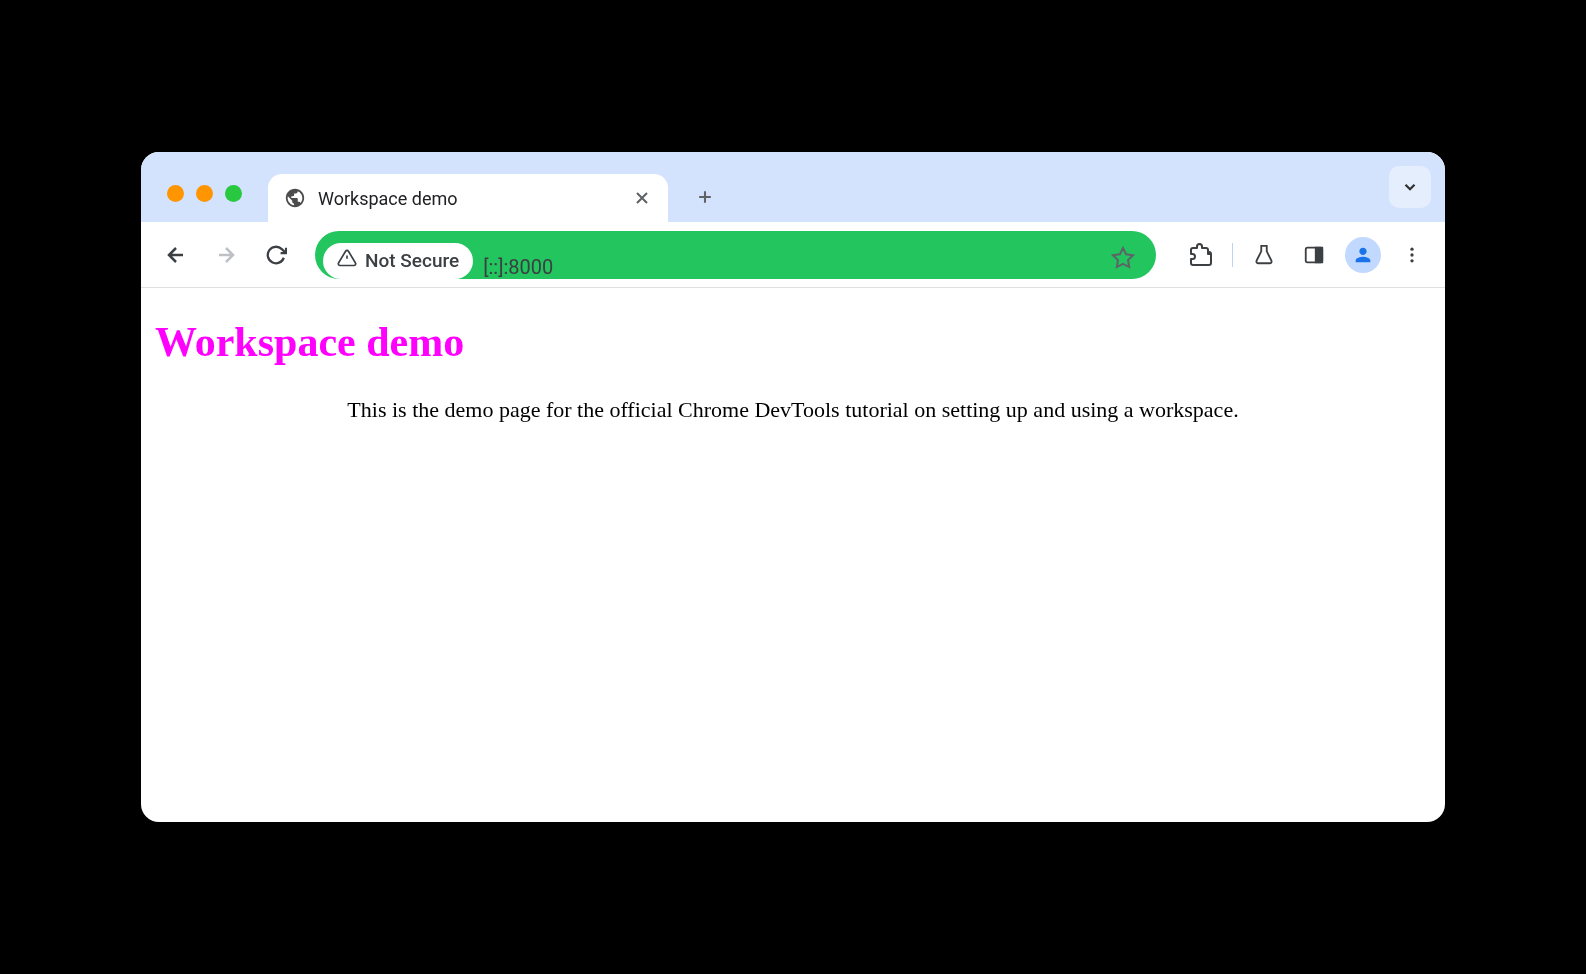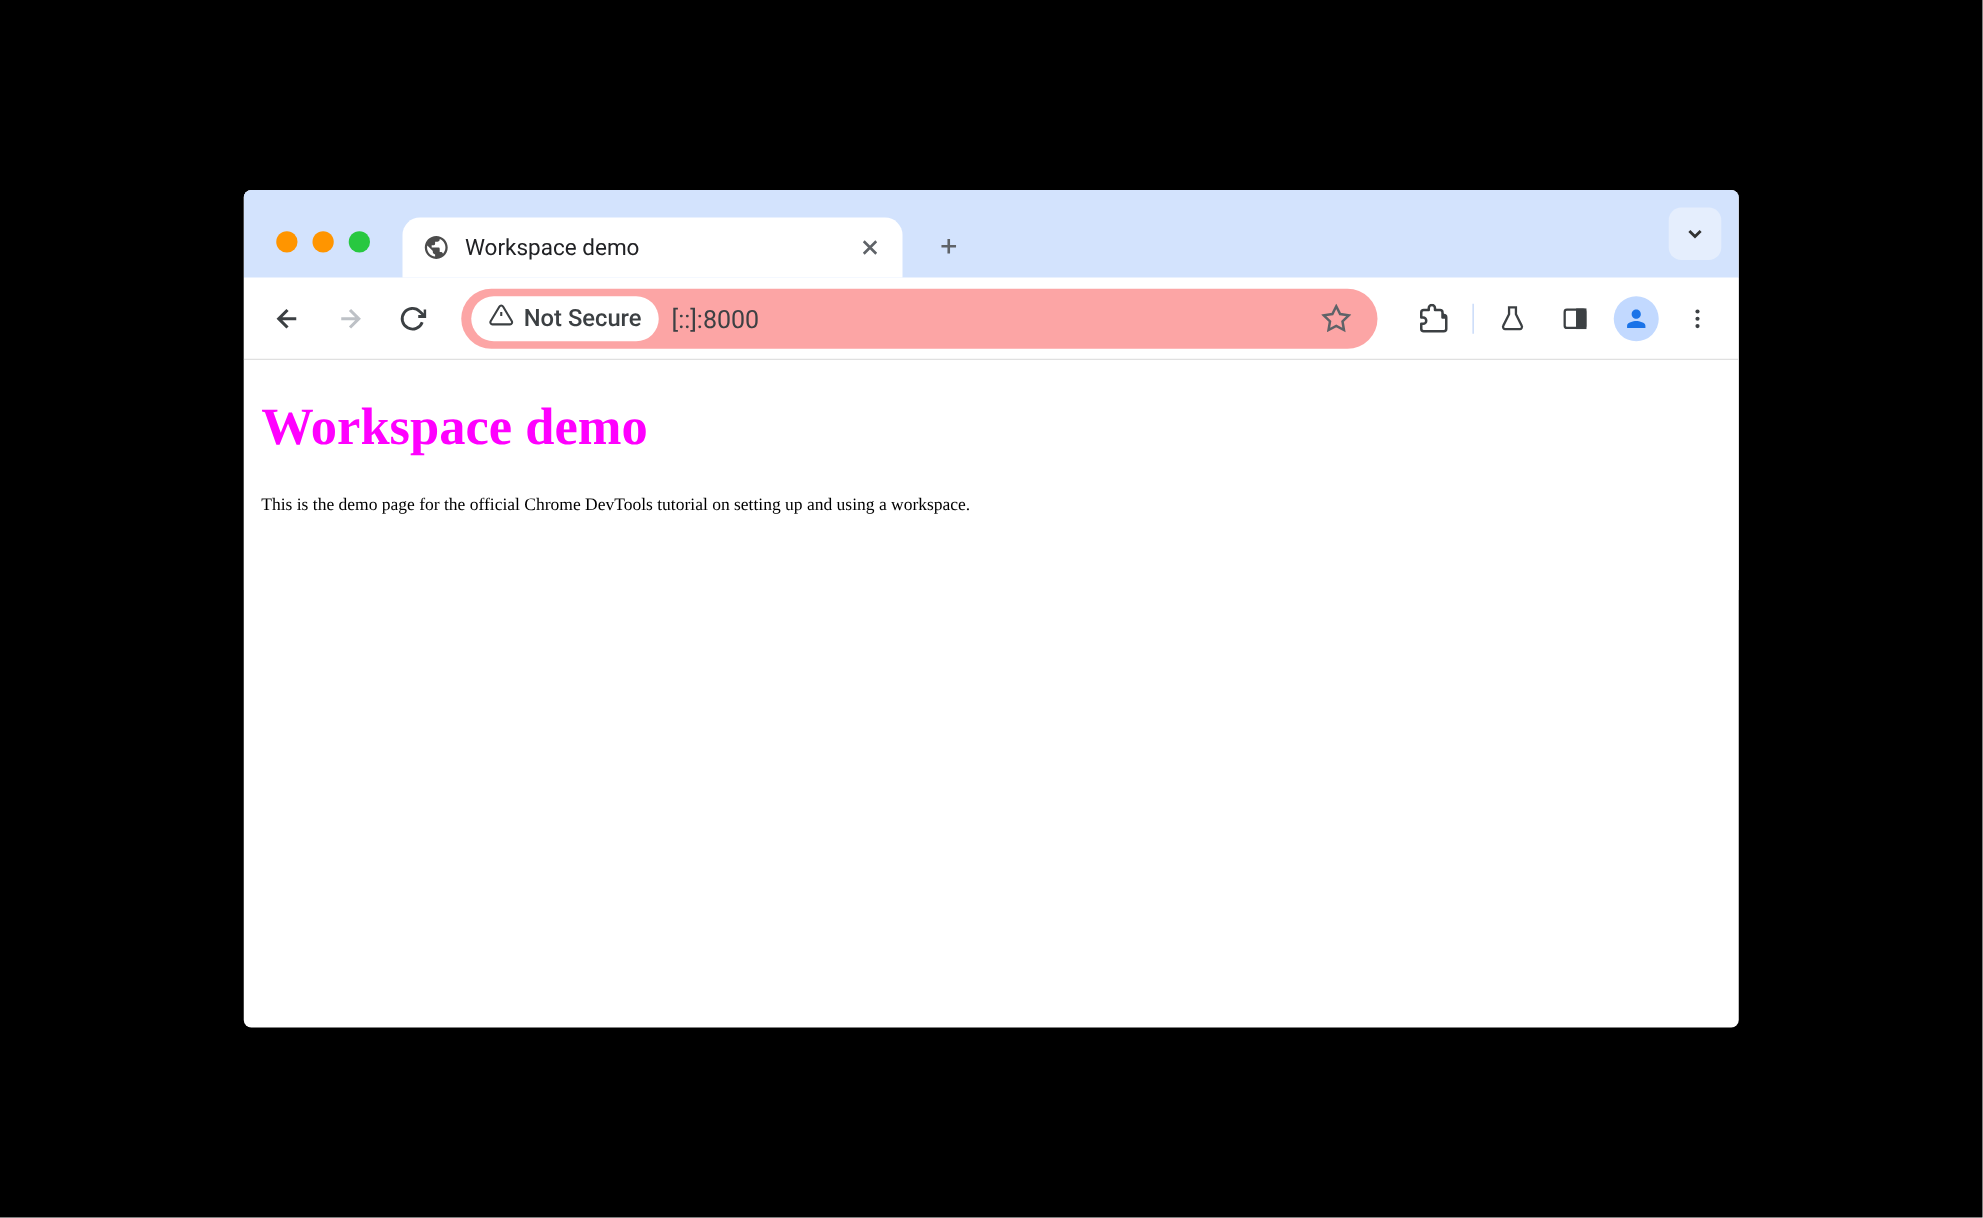--- a/index.html
+++ b/index.html
@@ -10,24 +10,24 @@
     body {
       background: #000;
       width: 1586px;
       height: 974px;
       font-family: -apple-system, BlinkMacSystemFont, "Segoe UI", Roboto, sans-serif;
       display: flex;
       align-items: center;
       justify-content: center;
     }
     .browser-window {
-      width: 1196px;
+      width: 1304px;
       height: 670px;
       background: #fff;
-      border-radius: 6px;
+      border-radius: 18px;
       overflow: hidden;
       position: relative;
       box-shadow: 0 10px 40px rgba(0,0,0,0.5);
     }
     .tab-strip {
       background: #d3e3fd;
       height: 70px;
       display: flex;
       align-items: flex-end;
       padding: 0 12px;
@@ -123,24 +123,24 @@
       color: #3c4043;
       border-radius: 50%;
       cursor: pointer;
     }
     .nav-button.disabled {
       color: #bdc1c6;
     }
     .omnibox {
       flex: 1;
       height: 48px;
-      background: #fca5a5;
+      background: #22c55e;
       border-radius: 24px;
       display: flex;
-      align-items: center;
+      align-items: flex-end;
       padding: 0 8px 0 8px;
       gap: 10px;
       margin: 16px 10px;
     }
     .security-chip {
       background: #fff;
       border-radius: 20px;
       height: 36px;
       display: flex;
       align-items: center;
@@ -203,24 +203,25 @@
       background: #fff;
       font-family: "Times New Roman", Times, serif;
     }
     .page-heading {
       font-size: 42px;
       font-weight: bold;
       color: #ff00ff;
       margin-bottom: 30px;
     }
     .page-paragraph {
-      font-size: 14px;
+      font-size: 22px;
       color: #000;
       margin-bottom: 28px;
       line-height: 1.3;
+      text-align: center;
     }
     .page-link {
       color: #0000EE;
       text-decoration: underline;
       cursor: pointer;
     }
   </style>
 </head>
 <body>
 

